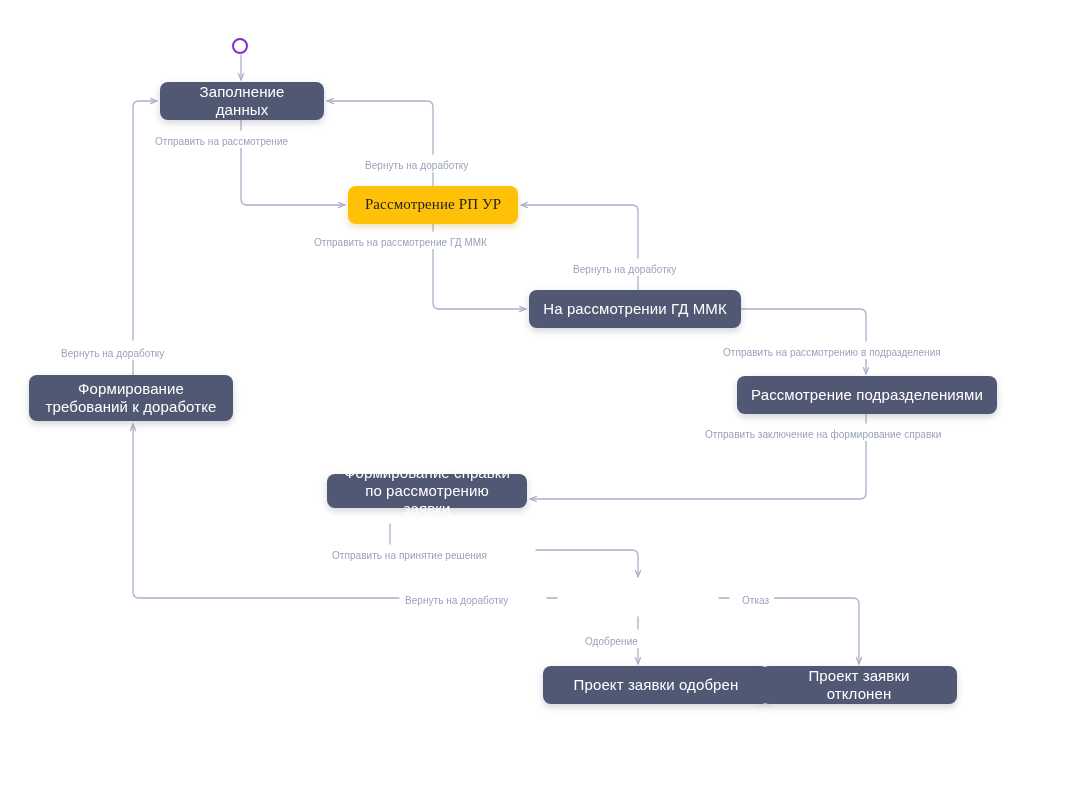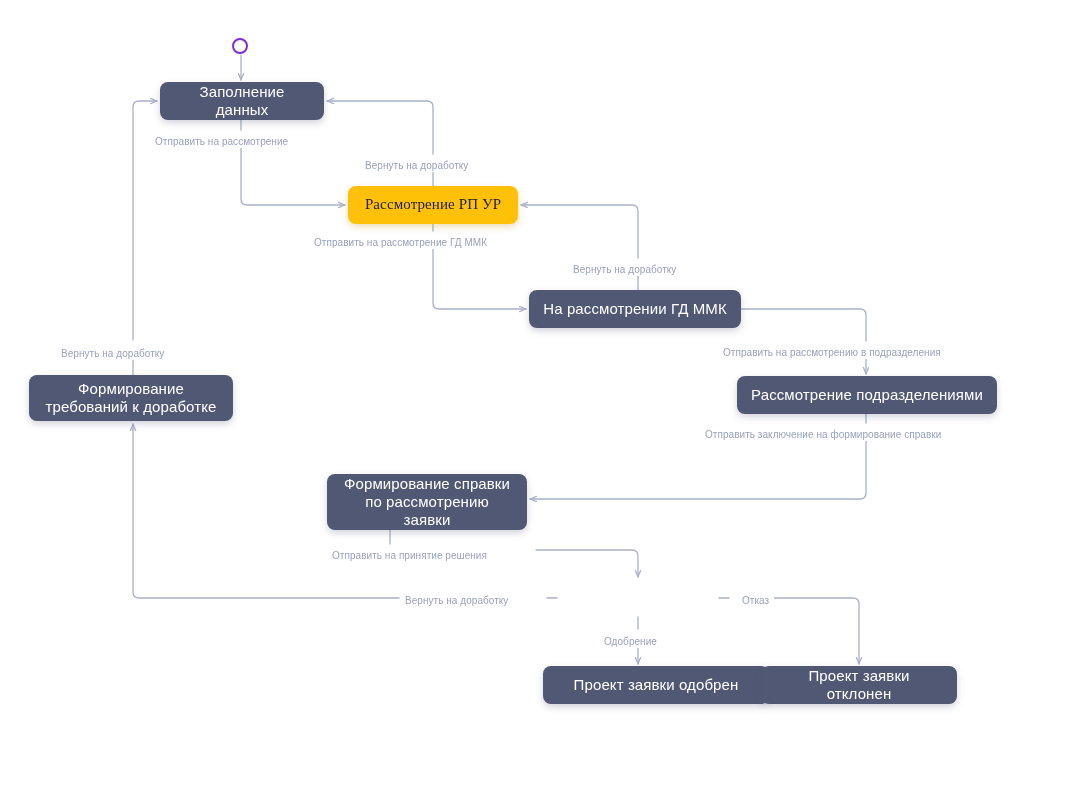--- a/index.html
+++ b/index.html
@@ -124,30 +124,30 @@
   </svg>
 
   <div class="start-node" style="left: 232px; top: 38px;"></div>
 
   <div class="node" style="left: 160px; top: 82px; width: 164px; height: 38px;">Заполнение данных</div>
   <div class="node accent" style="left: 348px; top: 186px; width: 170px; height: 38px;">Рассмотрение РП УР</div>
   <div class="node" style="left: 529px; top: 290px; width: 212px; height: 38px;">На рассмотрении ГД ММК</div>
   <div class="node" style="left: 737px; top: 376px; width: 260px; height: 38px; text-align: right;">Рассмотрение подразделениями</div>
   <div class="node" style="left: 29px; top: 375px; width: 204px; height: 46px;">Формирование
 требований к доработке</div>
-  <div class="node" style="left: 327px; top: 474px; width: 200px; height: 56px;">Формирование справки
+  <div class="node" style="left: 327px; top: 474px; width: 200px; height: 34px;">Формирование справки
 по рассмотрению заявки</div>
   <div class="node" style="left: 543px; top: 666px; width: 226px; height: 38px;">Проект заявки одобрен</div>
   <div class="node" style="left: 761px; top: 666px; width: 196px; height: 38px;">Проект заявки отклонен</div>
 
   <div class="edge-label" style="left: 150px; top: 136px;">Отправить на рассмотрение</div>
   <div class="edge-label" style="left: 360px; top: 160px;">Вернуть на доработку</div>
   <div class="edge-label" style="left: 309px; top: 237px;">Отправить на рассмотрение ГД ММК</div>
   <div class="edge-label" style="left: 568px; top: 264px;">Вернуть на доработку</div>
   <div class="edge-label" style="left: 718px; top: 347px;">Отправить на рассмотрению в подразделения</div>
   <div class="edge-label" style="left: 700px; top: 429px;">Отправить заключение на формирование справки</div>
   <div class="edge-label" style="left: 56px; top: 348px;">Вернуть на доработку</div>
   <div class="edge-label" style="left: 327px; top: 550px;">Отправить на принятие решения</div>
   <div class="edge-label" style="left: 400px; top: 595px;">Вернуть на доработку</div>
-  <div class="edge-label" style="left: 599px; top: 636px;">Одобрение</div>
+  <div class="edge-label" style="left: 580px; top: 636px;">Одобрение</div>
   <div class="edge-label" style="left: 737px; top: 595px;">Отказ</div>
 
 </div>
 
 </body></html>

